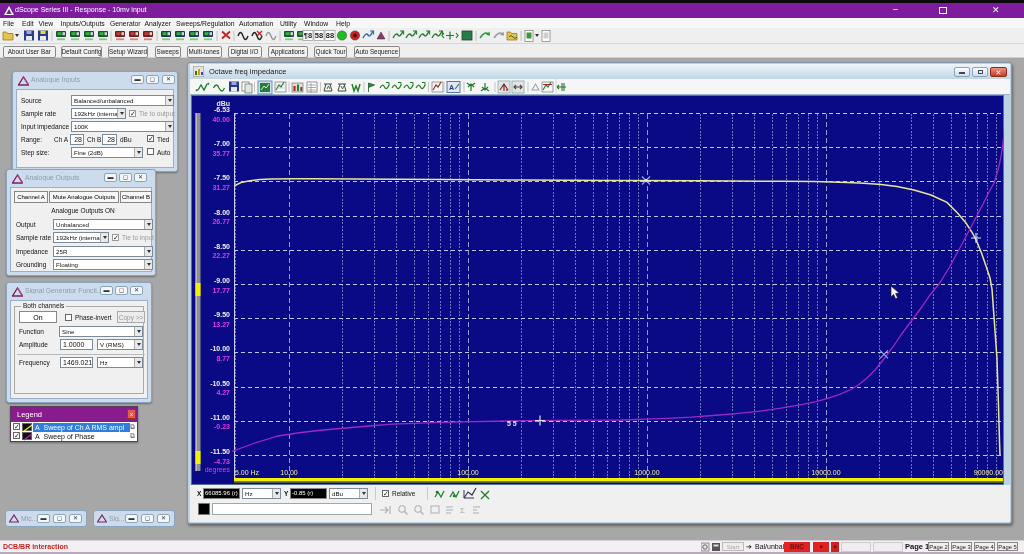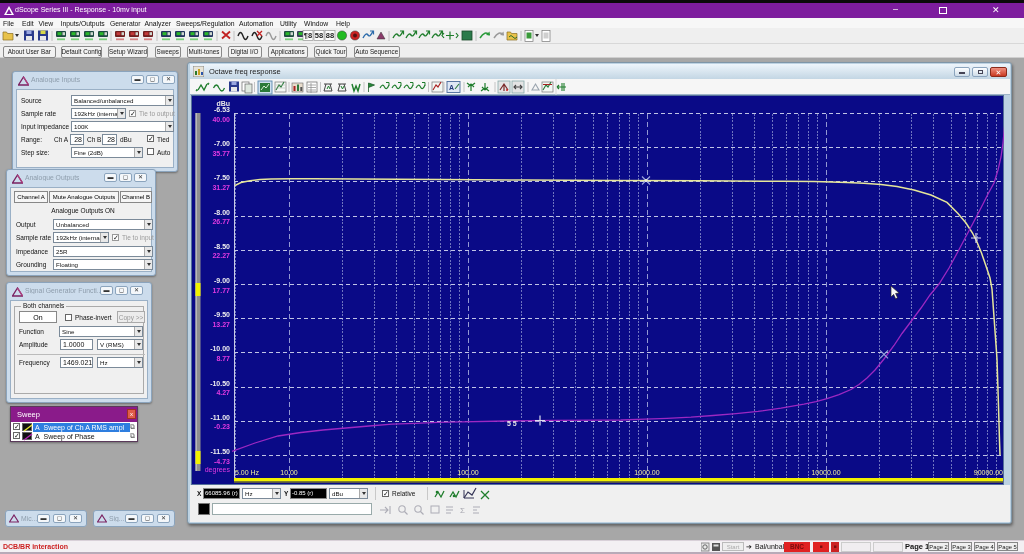--- a/index.html
+++ b/index.html
@@ -170,21 +170,21 @@
 <div class="ubtn" style="left:353.5px;width:46.5px;">Auto Sequence</div>
 <div class="abs" style="left:0;top:58px;width:1024px;height:482px;background:#a7a7a7;"></div>
 <div class="abs" style="left:187px;top:62px;width:825px;height:462px;background:#bdd2e2;border:1px solid #7f96a8;border-radius:3px;box-shadow:1px 2px 3px rgba(0,0,0,.4);">
 <div class="abs" style="left:2px;top:1px;width:820px;height:15px;background:linear-gradient(#eef5fb,#c3d6e4);">
 <svg class="abs" style="left:3px;top:2px" width="11" height="11">
         <rect x="0" y="0" width="11" height="11" fill="#e8e4d8" stroke="#777" stroke-width="0.8"></rect>
         <rect x="2" y="5" width="2" height="4" fill="#2a7a2a"></rect>
         <rect x="5" y="3" width="2" height="6" fill="#c8a020"></rect>
         <rect x="8" y="6" width="2" height="3" fill="#2a55aa"></rect>
       </svg>
-<div class="abs" style="left:19px;top:3px;font-size:7.5px;color:#1a1a1a;">Octave freq response</div>
+<div class="abs" style="left:19px;top:3px;font-size:7.5px;color:#1a1a1a;">Octave freq impedance</div>
 <div class="abs" style="left:764px;top:3px;width:16px;height:10px;background:linear-gradient(#fdfeff,#cddce8);border:1px solid #8ba4bd;border-radius:2px;">
         <div class="abs" style="left:4px;top:4px;width:6px;height:2px;background:#445;"></div>
       </div>
 <div class="abs" style="left:782px;top:3px;width:16px;height:10px;background:linear-gradient(#fdfeff,#cddce8);border:1px solid #8ba4bd;border-radius:2px;">
         <div class="abs" style="left:4.5px;top:2px;width:5px;height:4px;border:1px solid #445;"></div>
       </div>
 <div class="abs" style="left:800px;top:3px;width:17px;height:10px;background:linear-gradient(#f09080,#c93a22);border:1px solid #8a2a1a;border-radius:2px;color:#fff;font-size:7px;text-align:center;line-height:9px;">✕</div>
 </div>
 <div class="abs" style="left:2px;top:16px;width:820px;height:16px;background:#f6f6f6;border-bottom:1px solid #9eb4c8;"></div>
 <svg class="abs" style="left:2px;top:16px;" width="820" height="16" viewBox="0 0 820 16">
@@ -504,21 +504,21 @@
 <div class="lbl" style="left:8px;top:58px;">Frequency</div>
 <div class="tbox" style="left:49px;top:56px;width:33px;height:11px;line-height:10px;padding-left:2px;">1469.021</div>
 <div class="combo" style="left:86px;top:56px;width:46px;height:11px;">
         <span class="tx">Hz</span>
         <span class="dd"></span>
       </div>
 </div>
   </div>
 <div class="abs" style="left:10px;top:406px;width:128px;height:36px;border:1px solid #5a3a5a;background:#fff;box-shadow:0 1px 2px rgba(0,0,0,.35);">
 <div class="abs" style="left:0;top:0;width:126px;height:15px;background:#8a1b8a;">
-<div class="abs" style="left:6px;top:3px;color:#fff;font-size:7.5px;">Sweep</div>
+<div class="abs" style="left:6px;top:3px;color:#fff;font-size:7.5px;">Legend</div>
 <div class="abs" style="left:116px;top:2px;width:9px;height:10px;background:#e05c4a;border:1px solid #a03020;color:#fff;font-size:6px;text-align:center;line-height:9px;">x</div>
 </div>
 <div class="abs" style="left:0;top:16px;width:126px;height:9px;background:#fff;">
 <div class="cb c" style="left:2px;top:0px;"></div>
 <div class="abs" style="left:11px;top:0;width:10px;height:8px;background:#111;border:1px solid #666;">
         <svg width="10" height="8" style="display:block">
           <path d="M1 7 L9 1" stroke="#e8e832" stroke-width="1.4"></path>
         </svg>
       </div>
 <div class="abs" style="left:22px;top:0;width:97px;height:9px;background:#2e7edf;color:#fff;font-size:7px;line-height:9px;padding-left:2px;white-space:nowrap;">A&nbsp; Sweep of Ch A RMS ampl</div>

